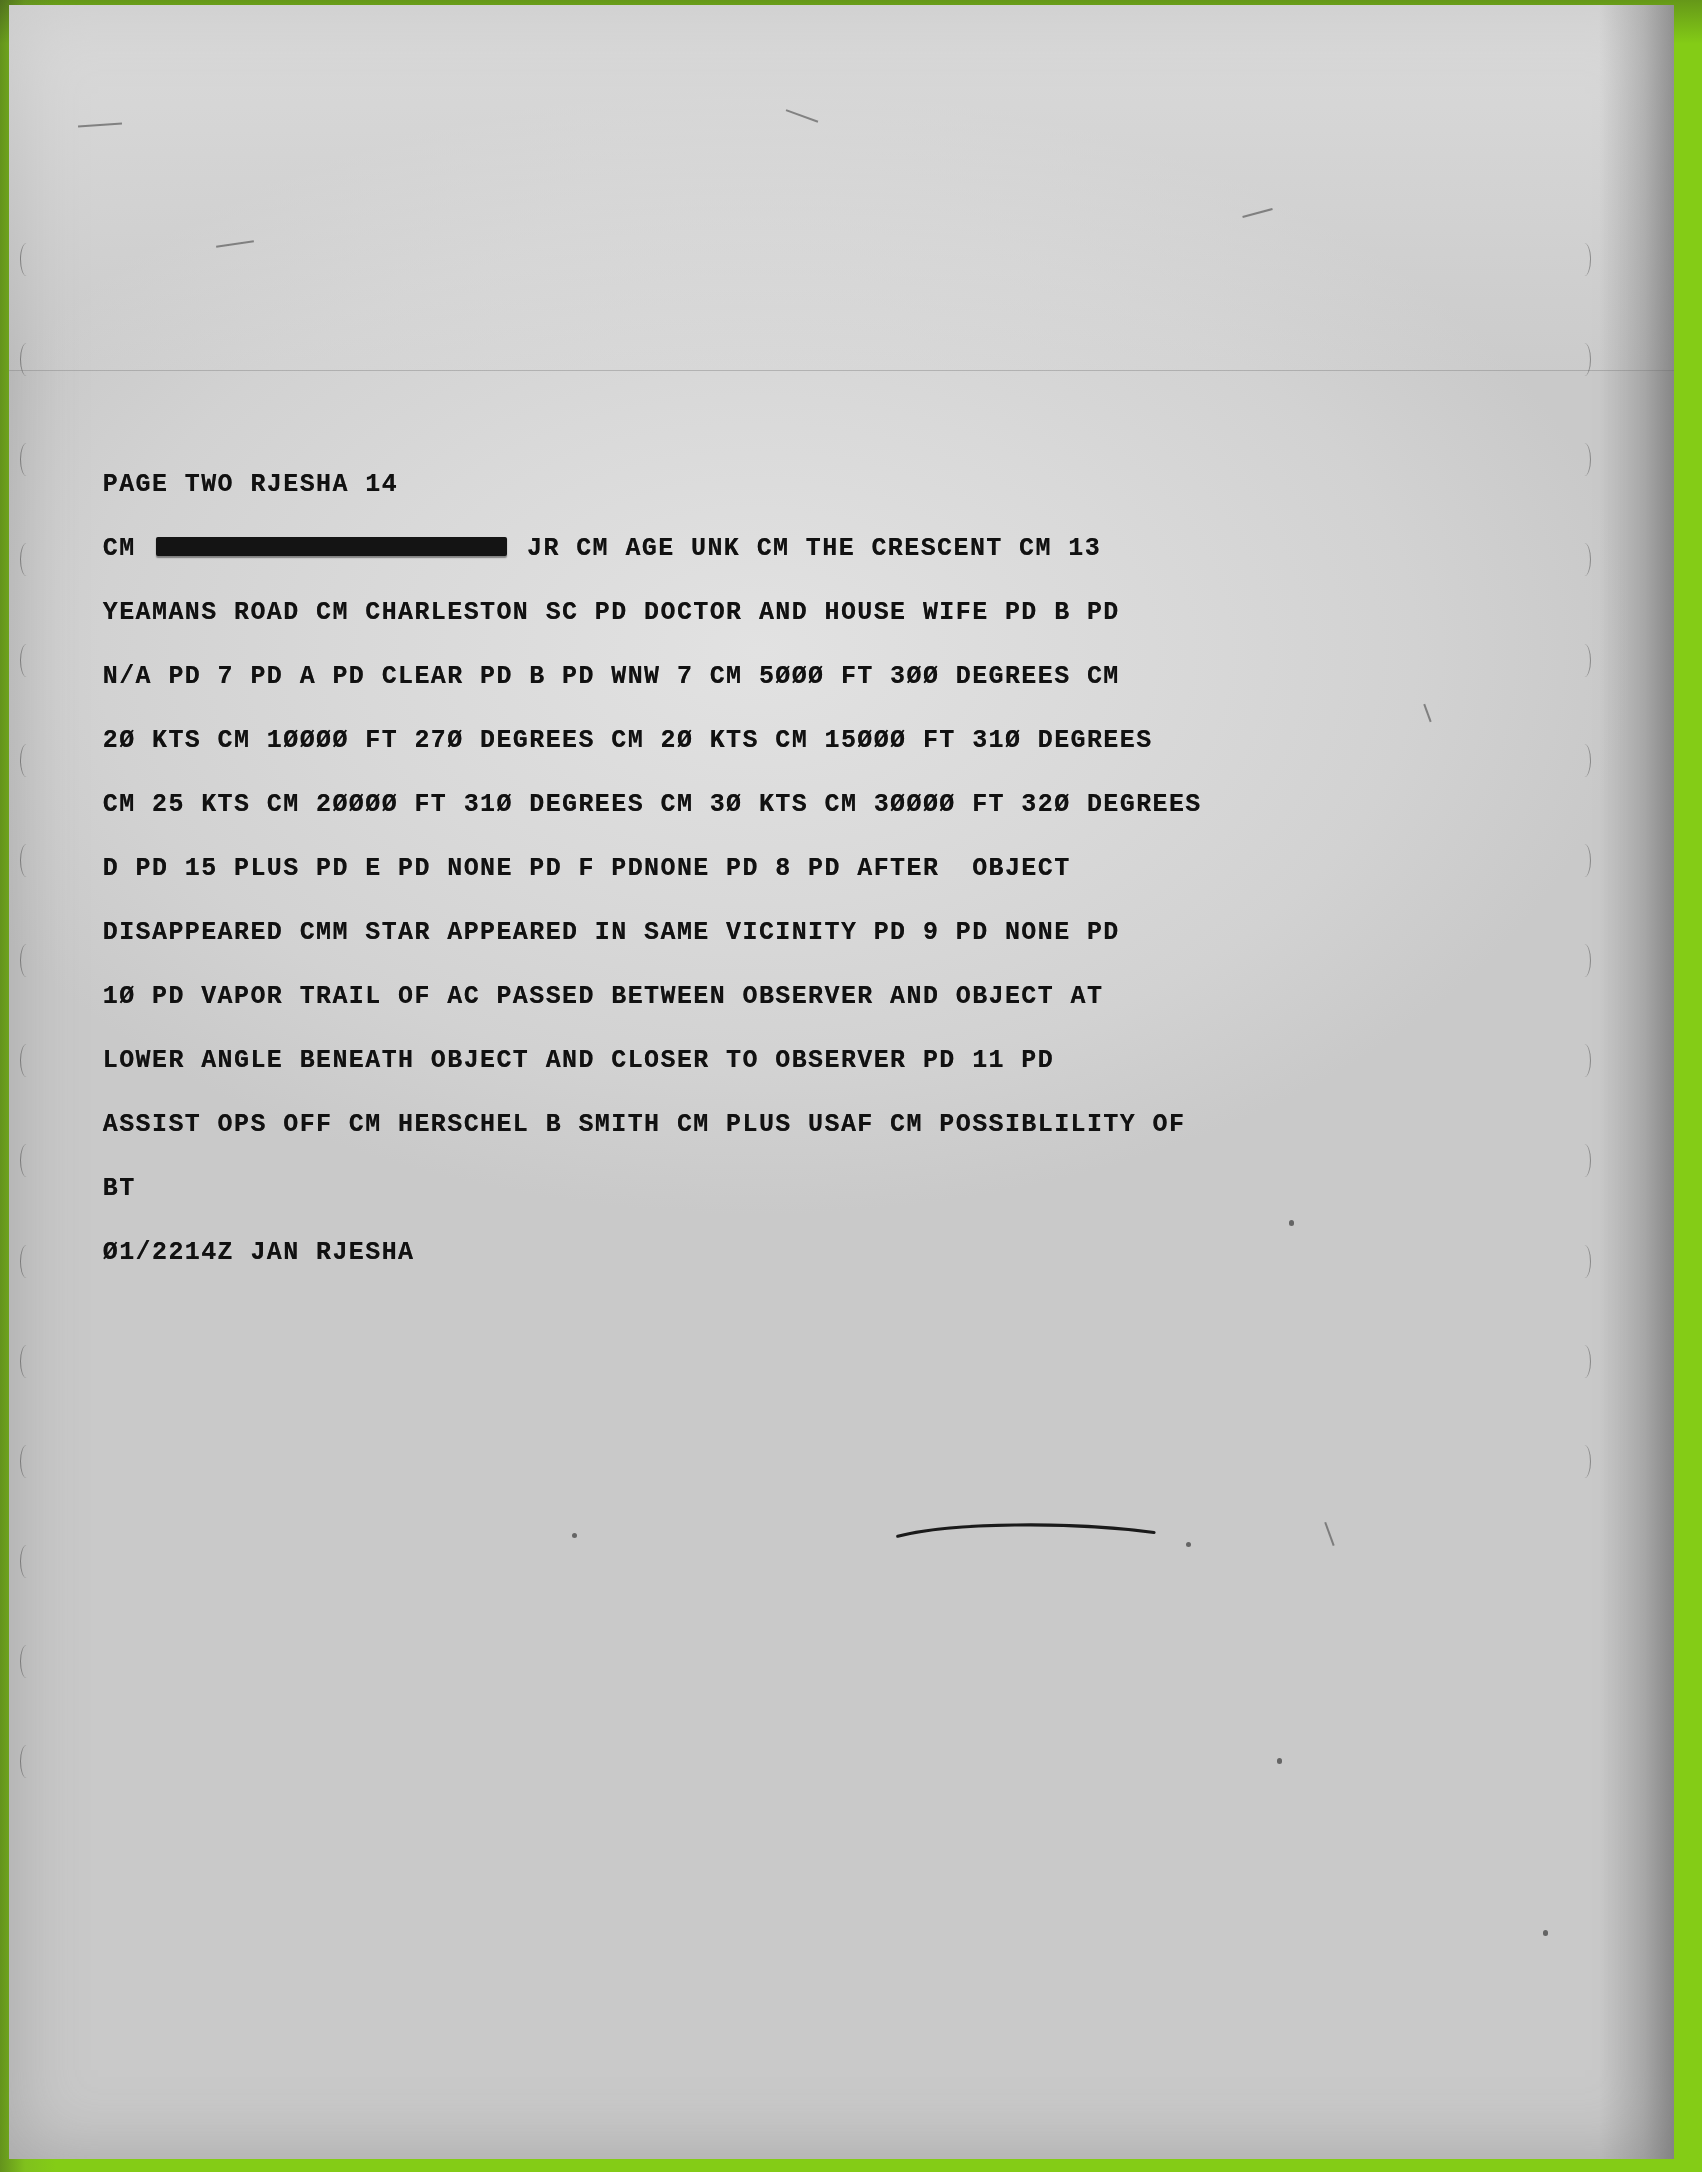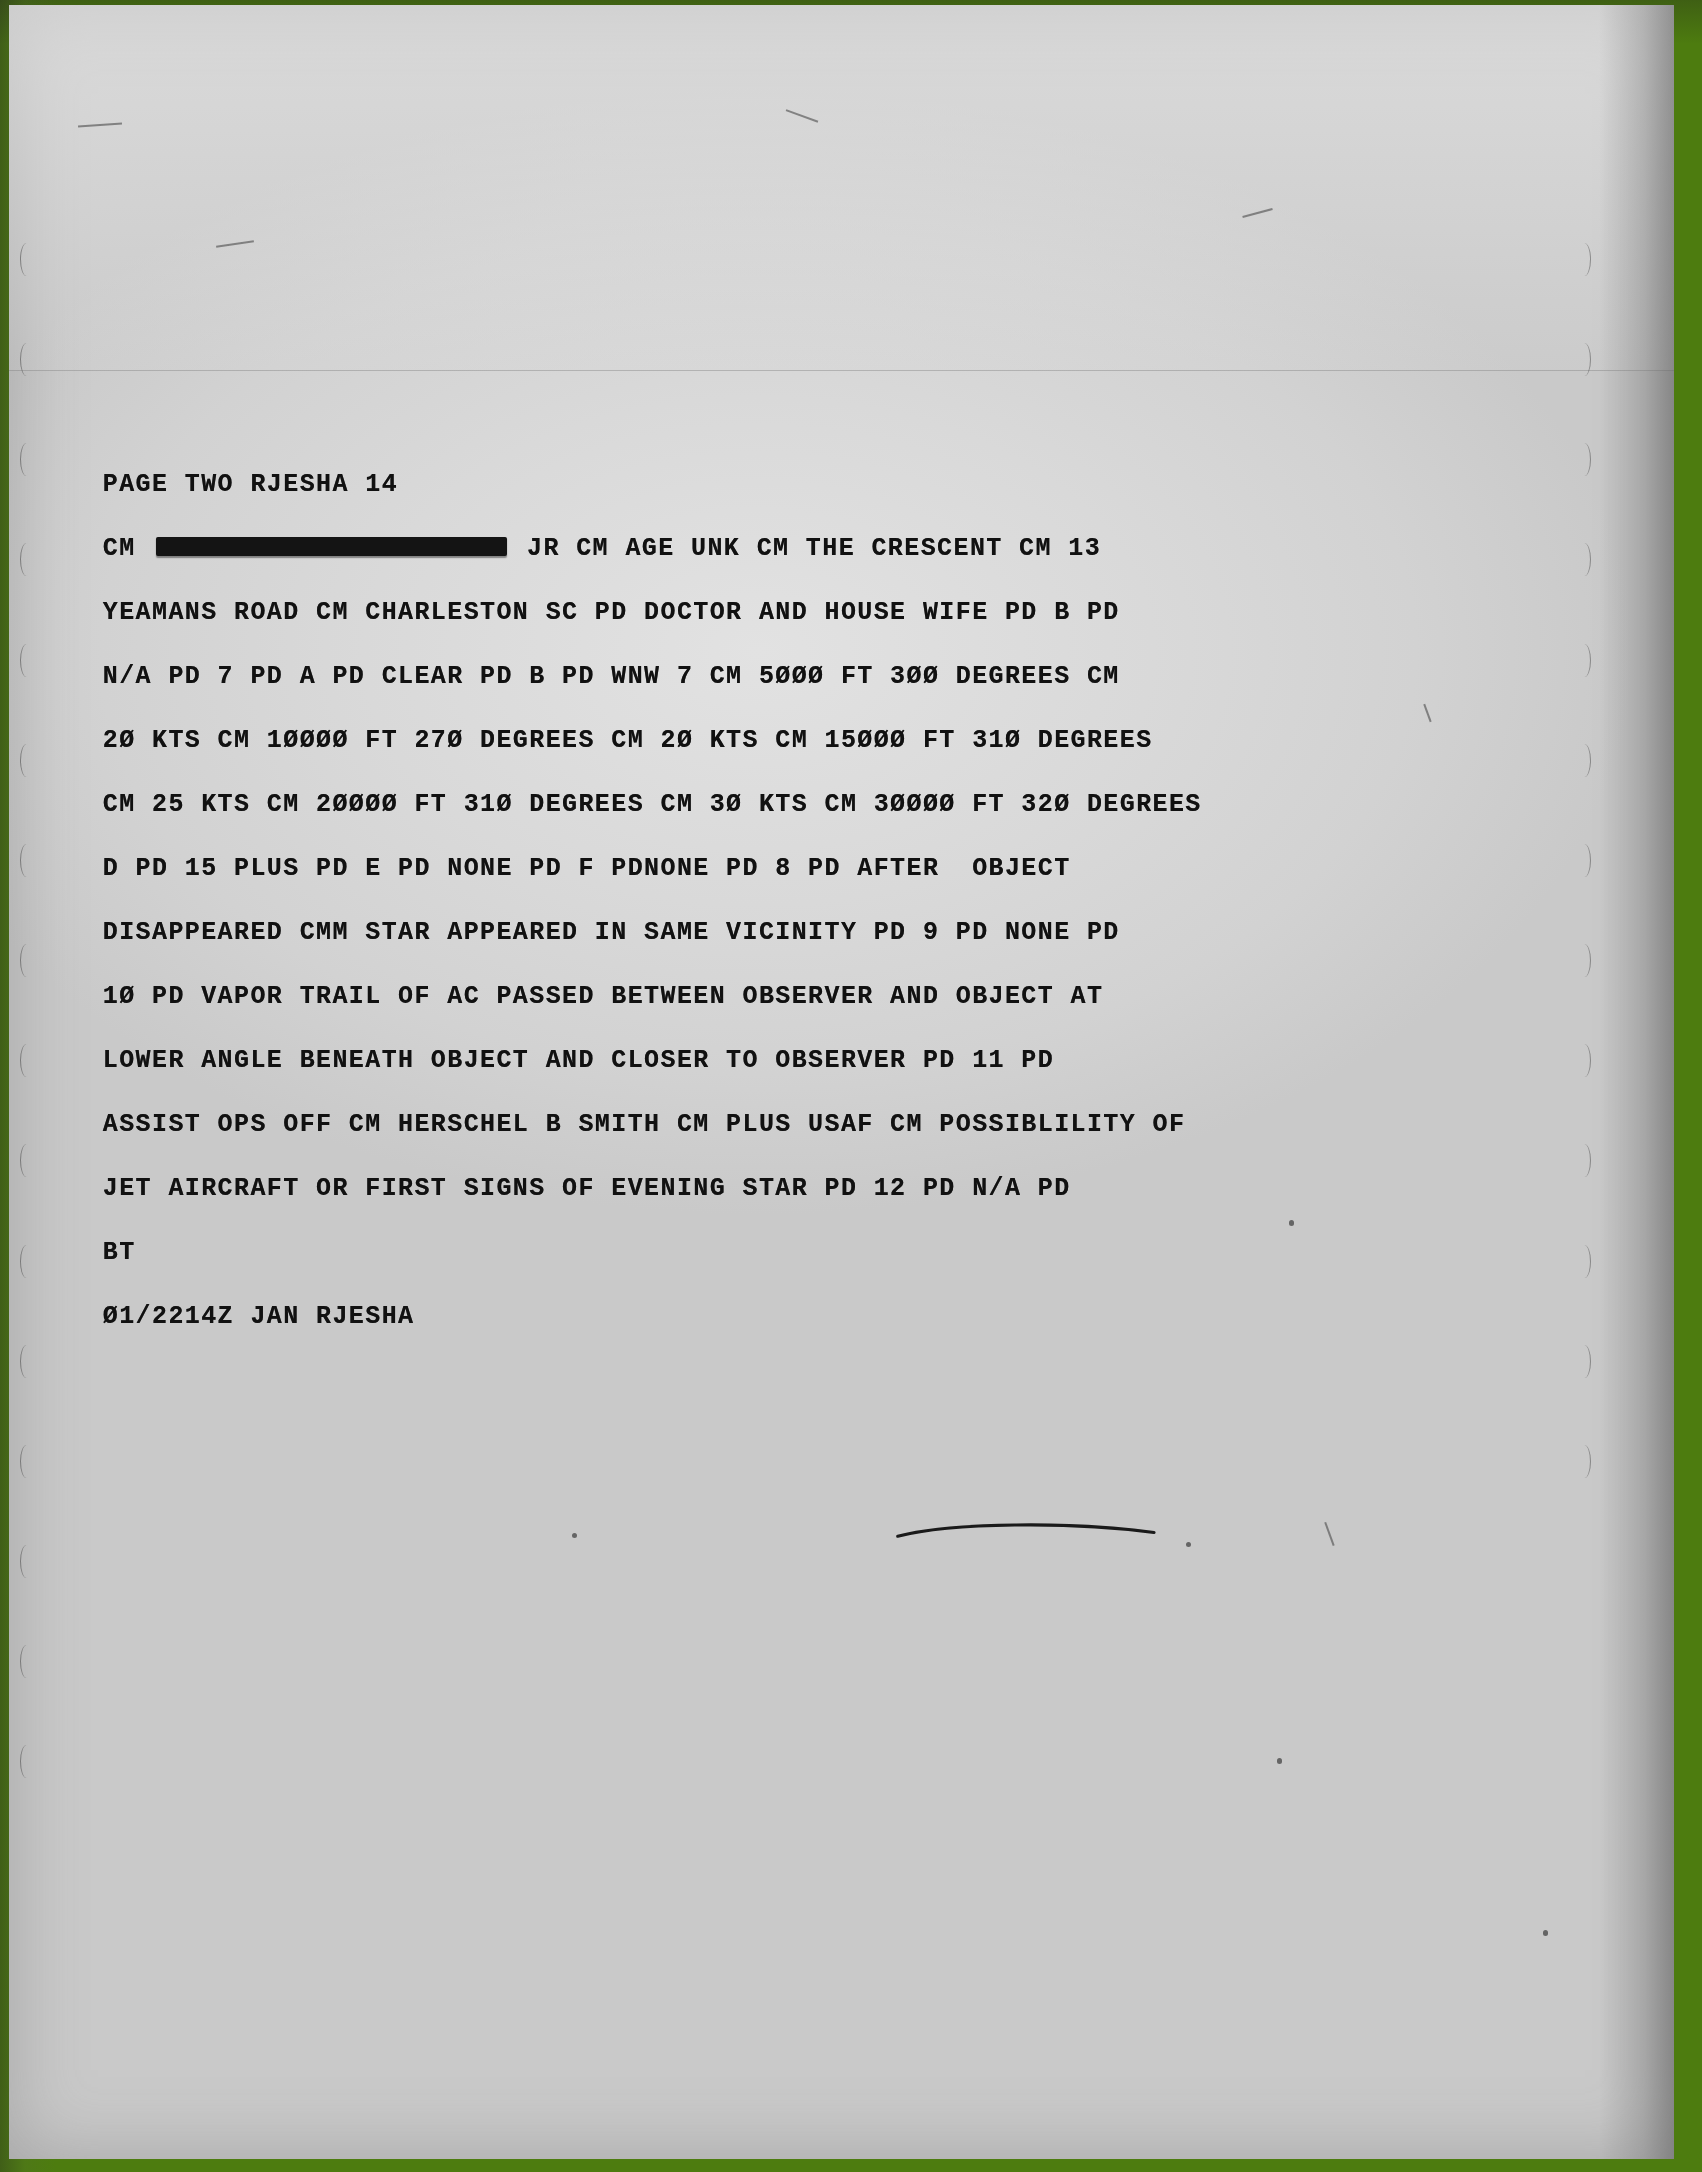--- a/index.html
+++ b/index.html
@@ -11,21 +11,21 @@
     width: 1703px;
     height: 2172px;
     overflow: hidden;
     font-family: "Liberation Mono", "DejaVu Sans Mono", monospace;
   }
 
   
   #scan {
     position: absolute;
     inset: 0;
-    background: #4d7c0f;
+    background: #84cc16;
   }
   #scan::before {
     
     content: "";
     position: absolute;
     inset: 0;
     background:
       linear-gradient(90deg, rgba(40,40,40,0.35) 0px, rgba(90,90,90,0.10) 25px, rgba(120,120,120,0.0) 56px),
       linear-gradient(180deg, rgba(30,30,30,0.30) 0px, rgba(120,120,120,0.0) 44px);
   }
@@ -211,21 +211,20 @@
 
       <div class="line">YEAMANS ROAD CM CHARLESTON SC PD DOCTOR AND HOUSE WIFE PD B PD</div>
       <div class="line">N/A PD 7 PD A PD CLEAR PD B PD WNW 7 CM 5ØØØ FT 3ØØ DEGREES CM</div>
       <div class="line">2Ø KTS CM 1ØØØØ FT 27Ø DEGREES CM 2Ø KTS CM 15ØØØ FT 31Ø DEGREES</div>
       <div class="line">CM 25 KTS CM 2ØØØØ FT 31Ø DEGREES CM 3Ø KTS CM 3ØØØØ FT 32Ø DEGREES</div>
       <div class="line">D PD 15 PLUS PD E PD NONE PD F PDNONE PD 8 PD AFTER  OBJECT</div>
       <div class="line">DISAPPEARED CMM STAR APPEARED IN SAME VICINITY PD 9 PD NONE PD</div>
       <div class="line">1Ø PD VAPOR TRAIL OF AC PASSED BETWEEN OBSERVER AND OBJECT AT</div>
       <div class="line">LOWER ANGLE BENEATH OBJECT AND CLOSER TO OBSERVER PD 11 PD</div>
       <div class="line">ASSIST OPS OFF CM HERSCHEL B SMITH CM PLUS USAF CM POSSIBLILITY OF</div>
-      <div class="line">JET AIRCRAFT OR FIRST SIGNS OF EVENING STAR PD 12 PD N/A PD</div>
       <div class="line">BT</div>
       <div class="line">Ø1/2214Z JAN RJESHA</div>
 
     </div>
 
     <svg id="penstroke" viewBox="0 0 420 40" xmlns="http://www.w3.org/2000/svg">
       <path d="M4 26 C 90 4, 280 2, 414 20" stroke="#1a1a1a" stroke-width="5" fill="none" stroke-linecap="round"></path>
     </svg>
 
   </div>

